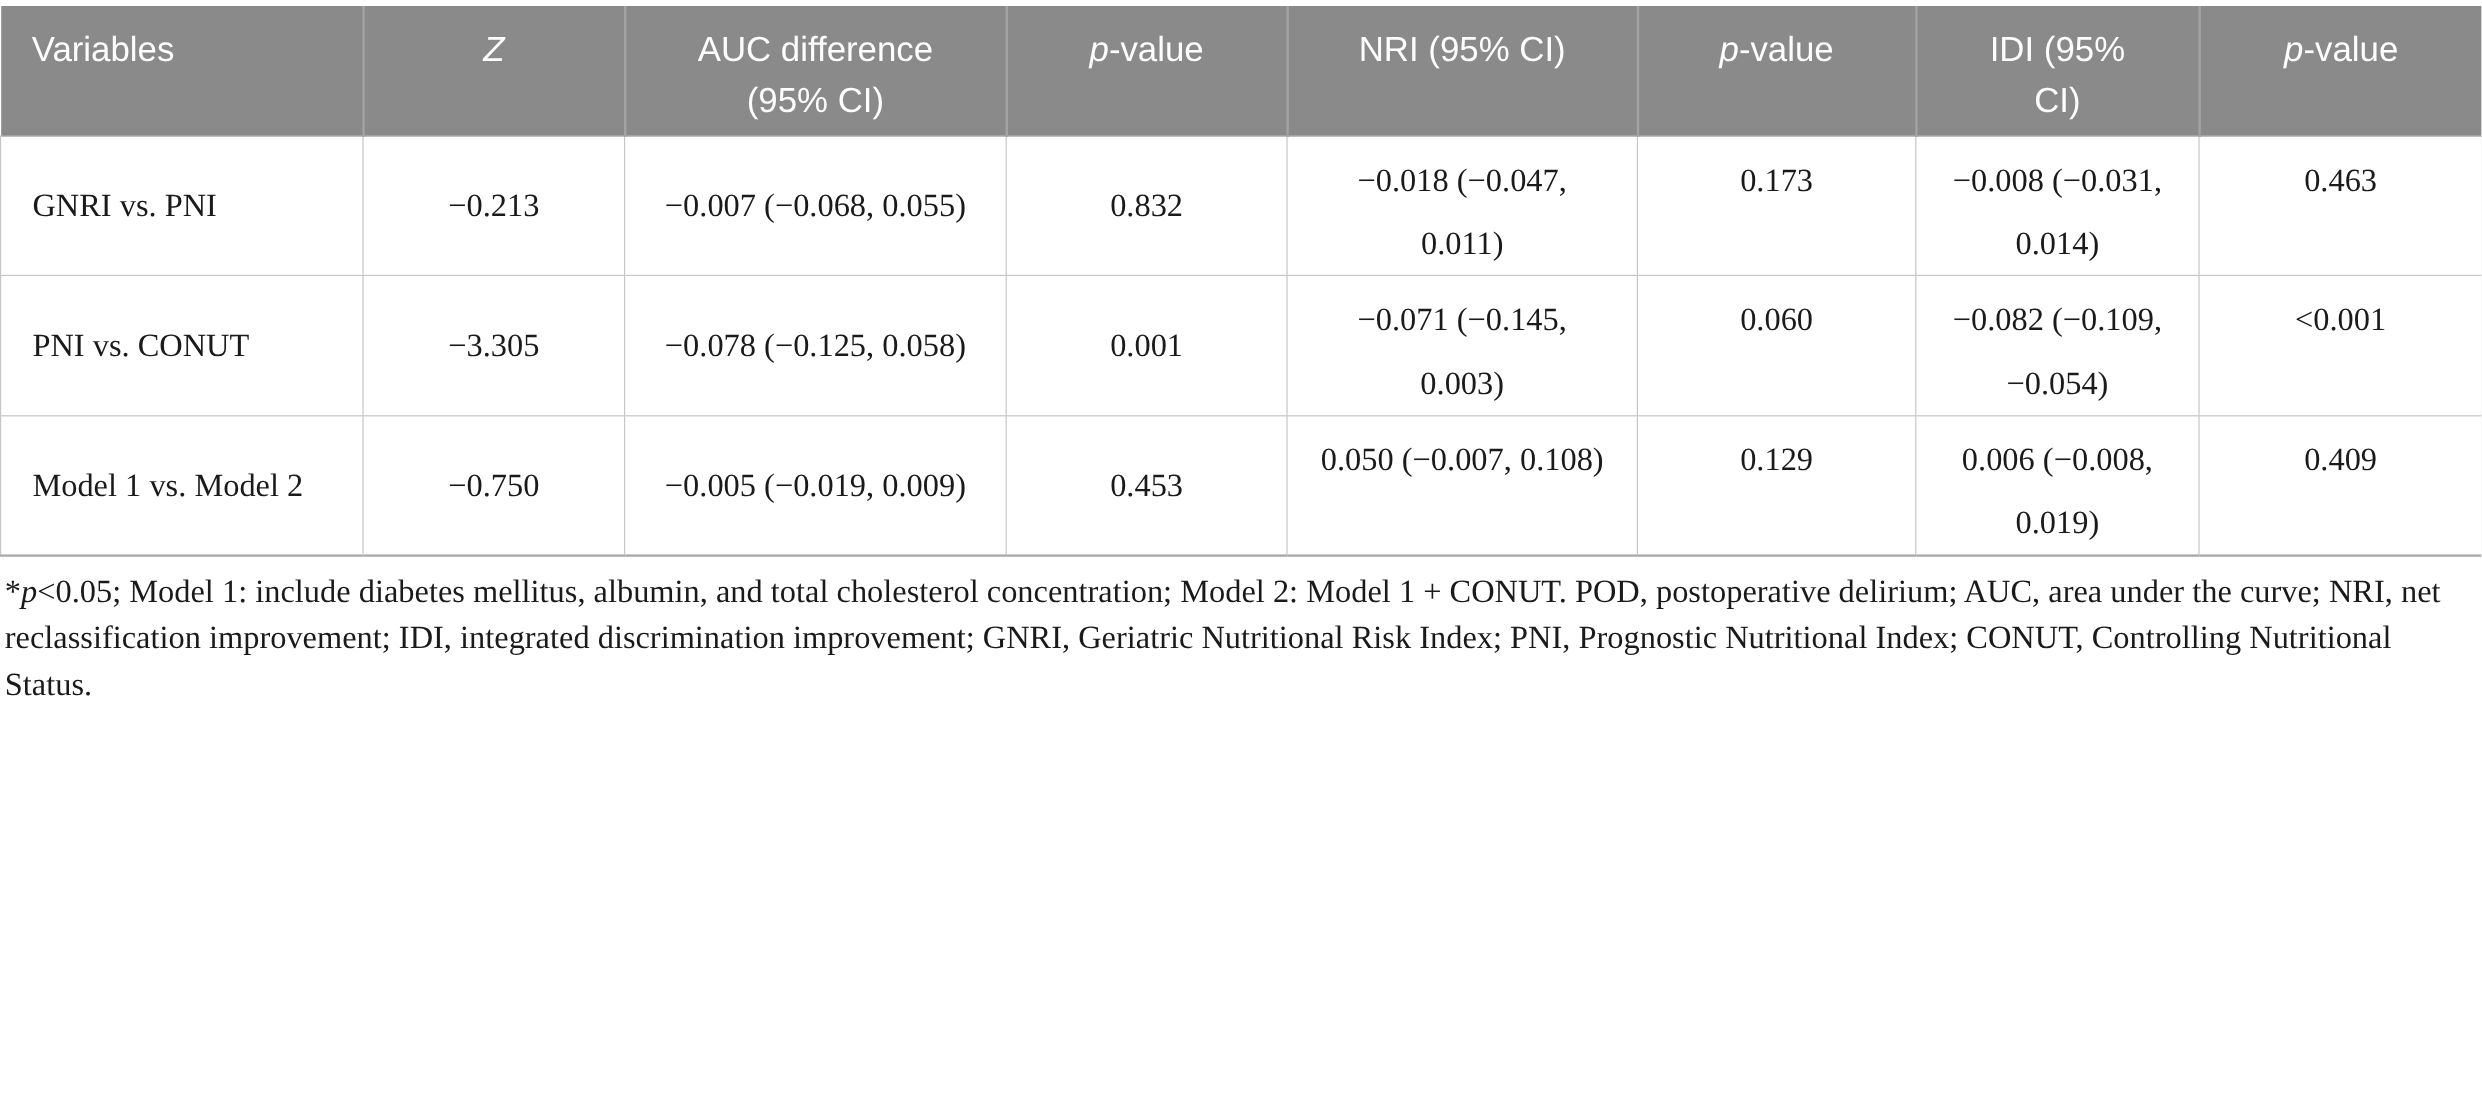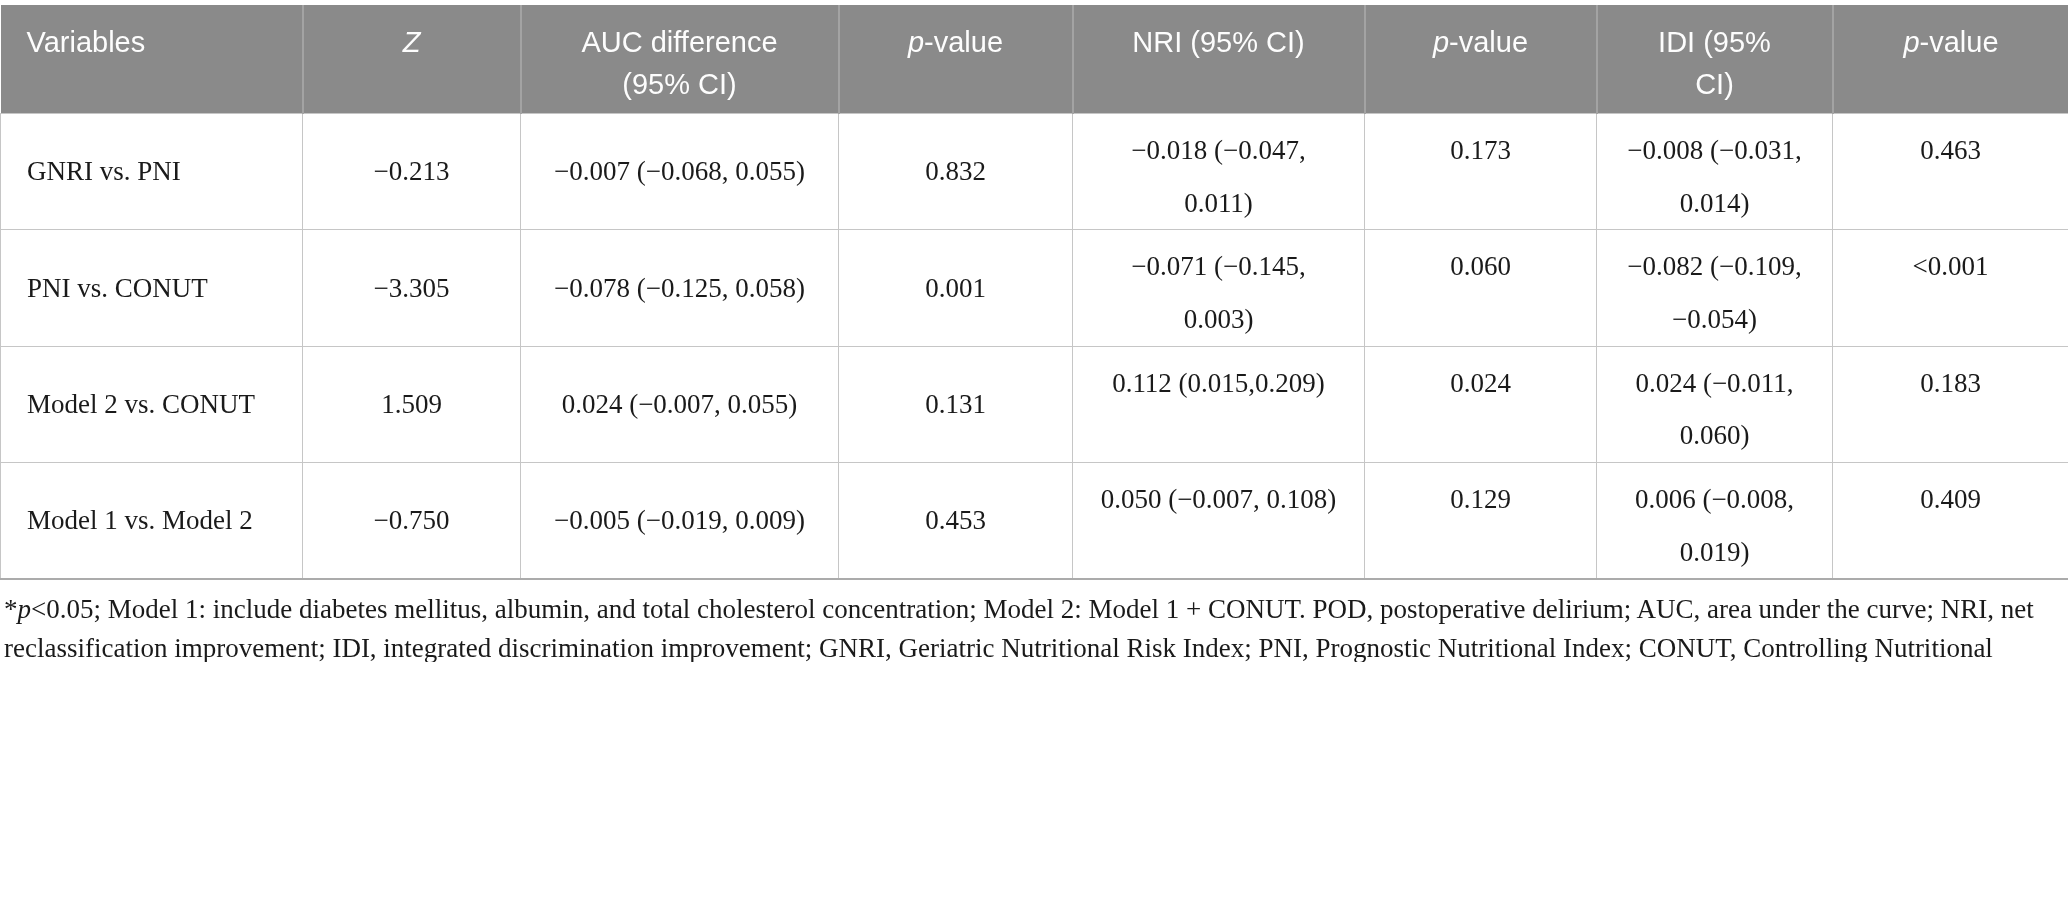--- a/index.html
+++ b/index.html
@@ -130,31 +130,20 @@
           <td>−0.078 (−0.125, 0.058)</td>
           <td>0.001</td>
           <td>−0.071 (−0.145,
 0.003)</td>
           <td>0.060</td>
           <td>−0.082 (−0.109,
 −0.054)</td>
           <td>&lt;0.001</td>
         </tr>
         <tr>
-          <td>Model 2 vs. CONUT</td>
-          <td>1.509</td>
-          <td>0.024 (−0.007, 0.055)</td>
-          <td>0.131</td>
-          <td>0.112 (0.015,0.209)</td>
-          <td>0.024</td>
-          <td>0.024 (−0.011,
-0.060)</td>
-          <td>0.183</td>
-        </tr>
-        <tr>
           <td>Model 1 vs. Model 2</td>
           <td>−0.750</td>
           <td>−0.005 (−0.019, 0.009)</td>
           <td>0.453</td>
           <td>0.050 (−0.007, 0.108)</td>
           <td>0.129</td>
           <td>0.006 (−0.008,
 0.019)</td>
           <td>0.409</td>
         </tr>

